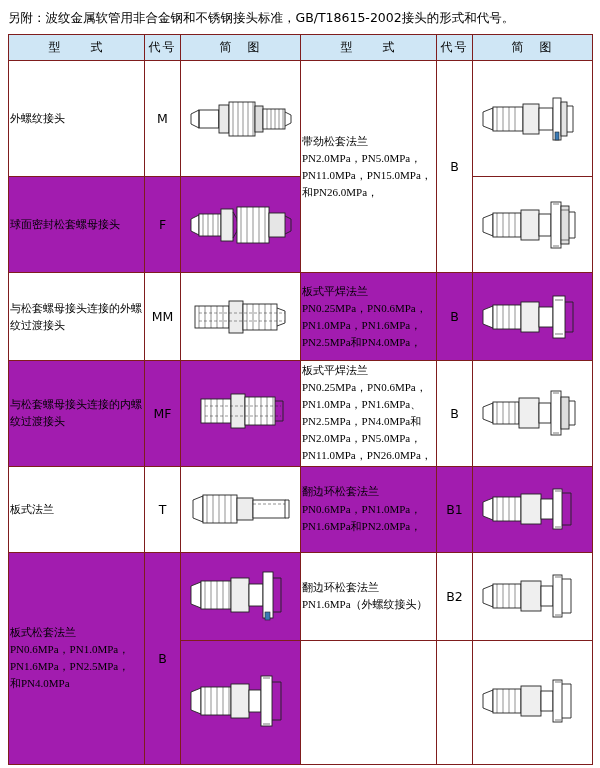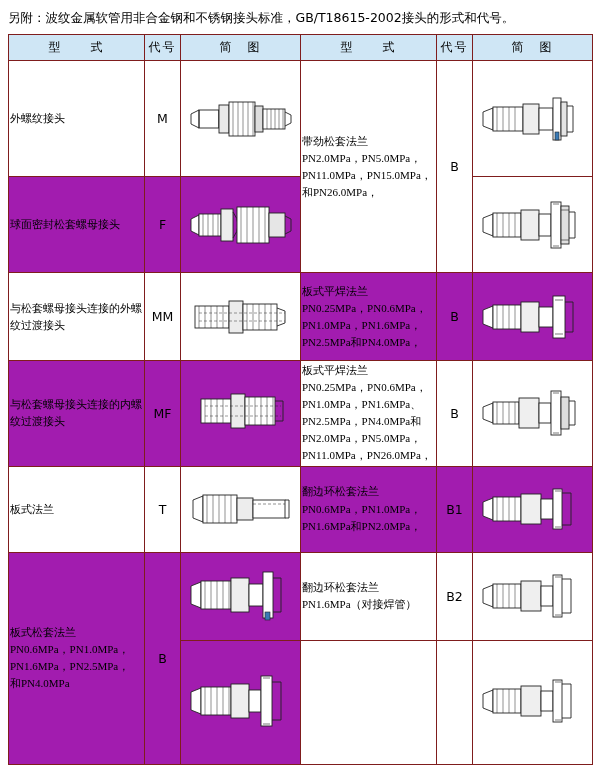--- a/index.html
+++ b/index.html
@@ -310,21 +310,21 @@
               <rect x="46" y="22" width="18" height="34" fill="#eee"></rect>
               <rect x="64" y="28" width="14" height="22" fill="#fff"></rect>
               <rect x="78" y="16" width="10" height="46" fill="#fff"></rect>
               <path d="M88 22 L96 22 L96 56 L88 56"></path>
               <rect x="80" y="56" width="5" height="8" fill="#3a7ab5" stroke="#222" stroke-width="0.6"></rect>
             </g>
           </svg>
         </td>
         <td class="cell-text white" style="height:88px">
           <span class="lead">翻边环松套法兰</span>
-          <span class="lead">PN1.6MPa（对接焊管）</span>
+          <span class="lead">PN1.6MPa（外螺纹接头）</span>
         </td>
         <td class="code white">B2</td>
         <td class="fig white">
           <svg width="112" height="62" viewBox="0 0 112 62">
             <g fill="none" stroke="#222" stroke-width="0.9">
               <path d="M6 24 L16 20 L16 42 L6 38 Z" fill="#fff"></path>
               <rect x="16" y="19" width="28" height="24" fill="#fff"></rect>
               <path d="M20 19 L20 43 M26 19 L26 43 M32 19 L32 43 M38 19 L38 43" stroke-width="0.5"></path>
               <rect x="44" y="16" width="20" height="30" fill="#efefef"></rect>
               <rect x="64" y="21" width="12" height="20" fill="#fff"></rect>

